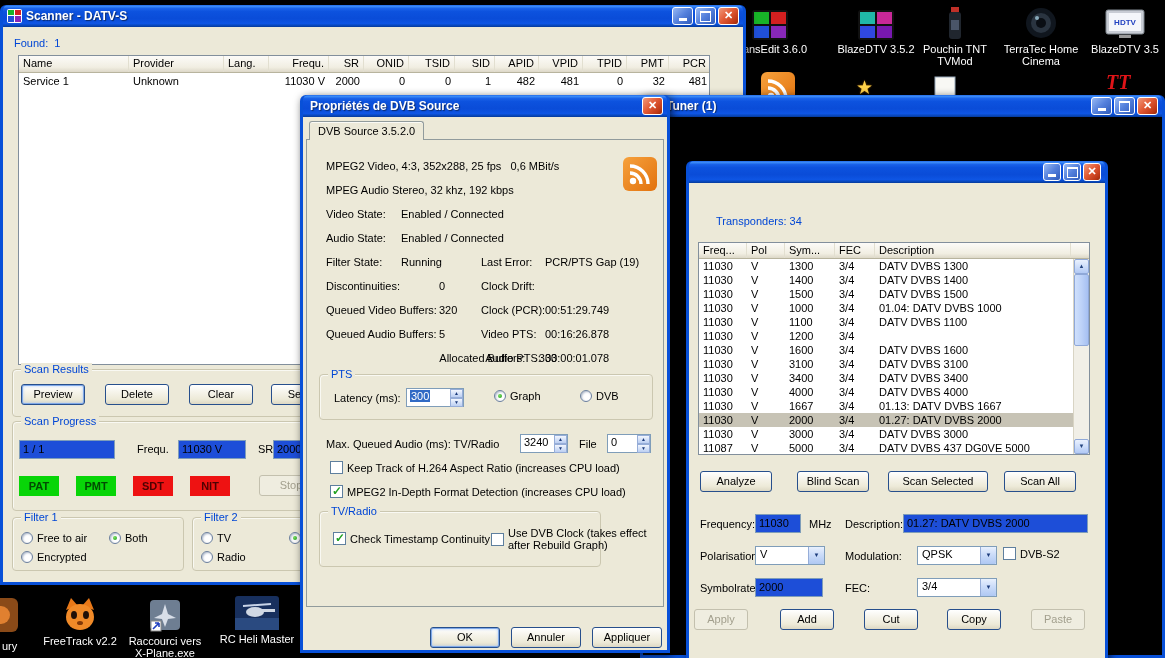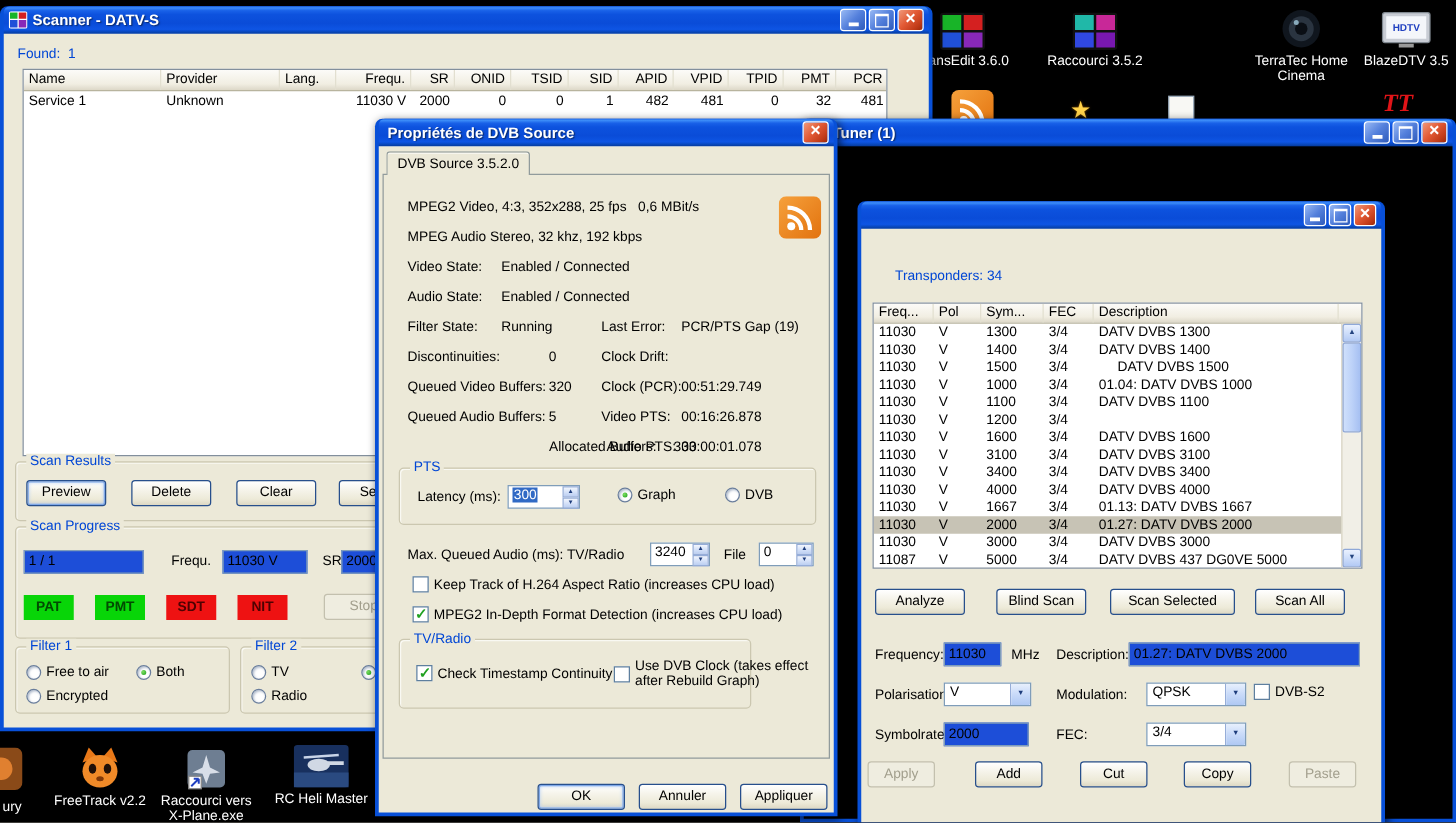--- a/index.html
+++ b/index.html
@@ -142,21 +142,31 @@
   <div class="dt-icon" style="left:836px;top:4px">
     <div class="dt-ico">
       <svg width="36" height="30">
           <rect width="36" height="30" rx="3" fill="#101010"></rect>
           <rect x="2" y="2" width="15" height="12" fill="#20B8A8"></rect>
           <rect x="19" y="2" width="15" height="12" fill="#C82898"></rect>
           <rect x="2" y="16" width="15" height="12" fill="#3048E0"></rect>
           <rect x="19" y="16" width="15" height="12" fill="#7818B0"></rect>
         </svg>
     </div>
-    <div class="dt-label">Raccourci 3.5.2</div>
+    <div class="dt-label">BlazeDTV 3.5.2</div>
+  </div>
+  <div class="dt-icon" style="left:915px;top:4px">
+    <div class="dt-ico">
+      <svg width="30" height="34">
+          <rect x="11" y="1" width="8" height="5" fill="#C03028"></rect>
+          <rect x="9" y="6" width="12" height="27" rx="3" fill="#20262E"></rect>
+          <rect x="11" y="14" width="8" height="10" fill="#4A5568"></rect>
+        </svg>
+    </div>
+    <div class="dt-label">Pouchin TNT TVMod</div>
   </div>
   <div class="dt-icon" style="left:1001px;top:4px">
     <div class="dt-ico">
       <svg width="34" height="34">
           <circle cx="17" cy="17" r="15" fill="#10161E"></circle>
           <circle cx="17" cy="17" r="10" fill="#2A3440"></circle>
           <circle cx="17" cy="17" r="5" fill="#0A0E14"></circle>
           <circle cx="13" cy="12" r="2" fill="#88AABB"></circle>
         </svg>
     </div>
@@ -411,21 +421,21 @@
             <span class="lv-cell a-l" style="width: 38px;">V</span>
             <span class="lv-cell a-l" style="width: 50px;">1400</span>
             <span class="lv-cell a-l" style="width: 40px;">3/4</span>
             <span class="lv-cell a-l" style="width: 196px;">DATV DVBS 1400</span>
           </div>
           <div class="lv-row">
             <span class="lv-cell a-l" style="width: 48px;">11030</span>
             <span class="lv-cell a-l" style="width: 38px;">V</span>
             <span class="lv-cell a-l" style="width: 50px;">1500</span>
             <span class="lv-cell a-l" style="width: 40px;">3/4</span>
-            <span class="lv-cell a-l" style="width: 196px; margin-left: 15px;">DATV DVBS 1500</span>
+            <span class="lv-cell a-l" style="width: 196px;">DATV DVBS 1500</span>
           </div>
           <div class="lv-row">
             <span class="lv-cell a-l" style="width: 48px;">11030</span>
             <span class="lv-cell a-l" style="width: 38px;">V</span>
             <span class="lv-cell a-l" style="width: 50px;">1000</span>
             <span class="lv-cell a-l" style="width: 40px;">3/4</span>
             <span class="lv-cell a-l" style="width: 196px;">01.04: DATV DVBS 1000</span>
           </div>
           <div class="lv-row">
             <span class="lv-cell a-l" style="width: 48px;">11030</span>

